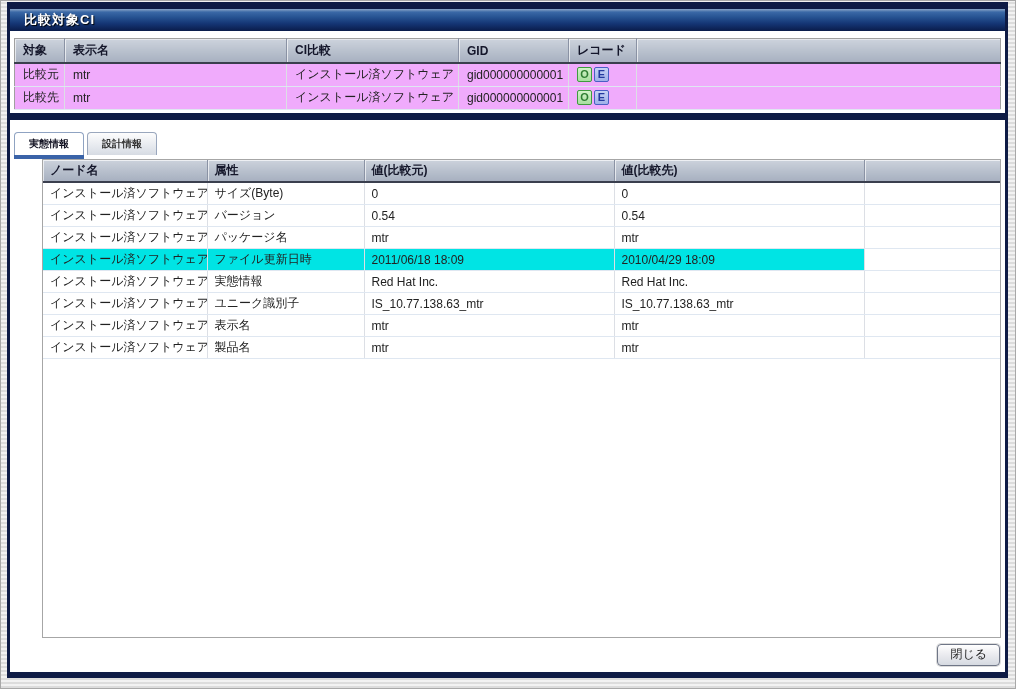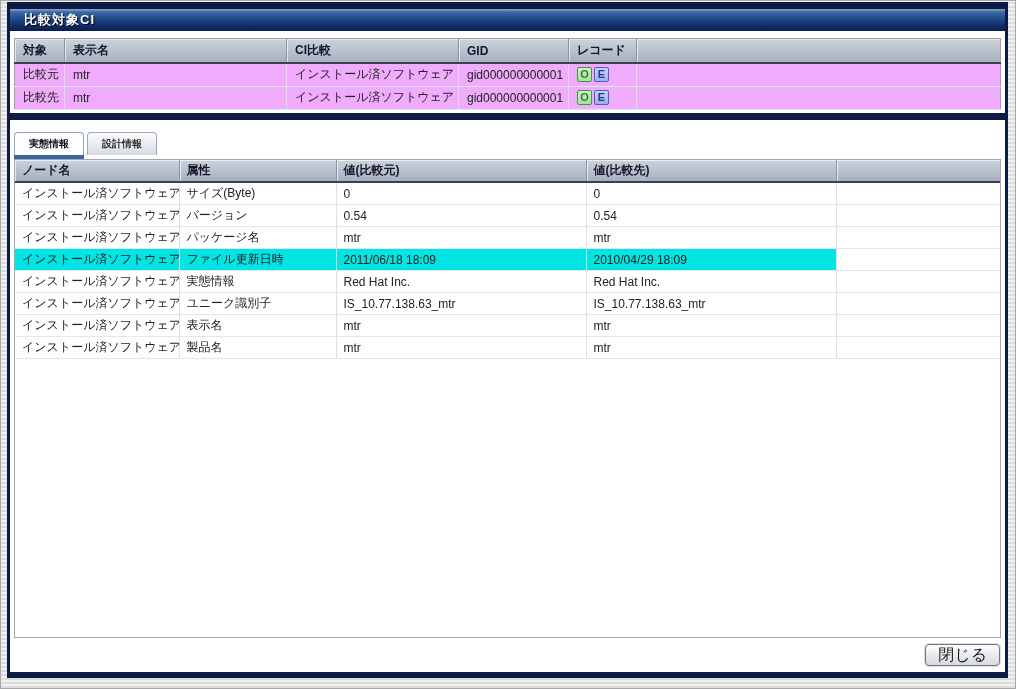--- a/index.html
+++ b/index.html
@@ -81,28 +81,28 @@
     background:linear-gradient(180deg,#fdfdfd,#e2e6ec 70%,#d6dbe3);
     border:1px solid #9aa7bd; border-bottom:none;
     border-radius:4px 4px 0 0; margin-right:3px; cursor:pointer;
   }
   .tab.active { background:#fff; color:#101020; border-color:#8fa3c2; }
   .tab.active::after {
     content:""; position:absolute; left:-1px; right:-1px; bottom:-4px; height:4px;
     background:#3a63a8;
   }
 
-  .tbl2-wrap { flex:1 1 auto; border:1px solid #a6a6a6; background:#fff; overflow:hidden; }
+  .tbl2-wrap { flex:1 1 auto; border:1px solid #a6a6a6; background:#fff; overflow:hidden;margin-left:28px; }
   tr.diff td { background:#00e4e4; }
   tr.diff td.blank-col { background:#fff; }
 
   .footer { flex:0 0 28px; display:flex; justify-content:flex-end; align-items:center; padding:5px 1px 0 0; }
   .btn-close {
     min-width:60px; height:22px; padding:0 12px;
-    font-family:inherit; font-size:16px; color:#1a1a1a;
+    font-family:inherit; font-size:12px; color:#1a1a1a;
     background:linear-gradient(180deg,#ffffff,#ececf0 45%,#d6dae1);
     border:1px solid #6f7687; border-radius:4px;
     box-shadow:0 0 0 1px #dcdcdc; cursor:pointer;
   }
 </style>
 </head>
 <body>
 
 <div class="frame-edge"></div>
 

